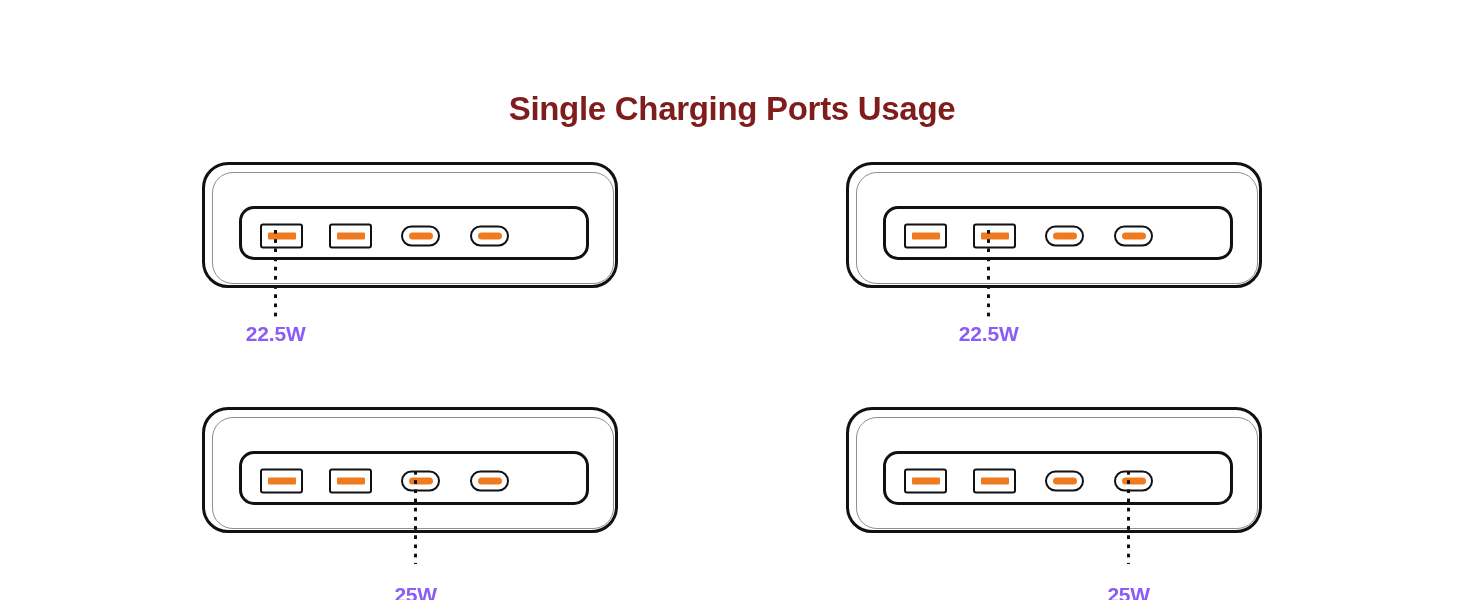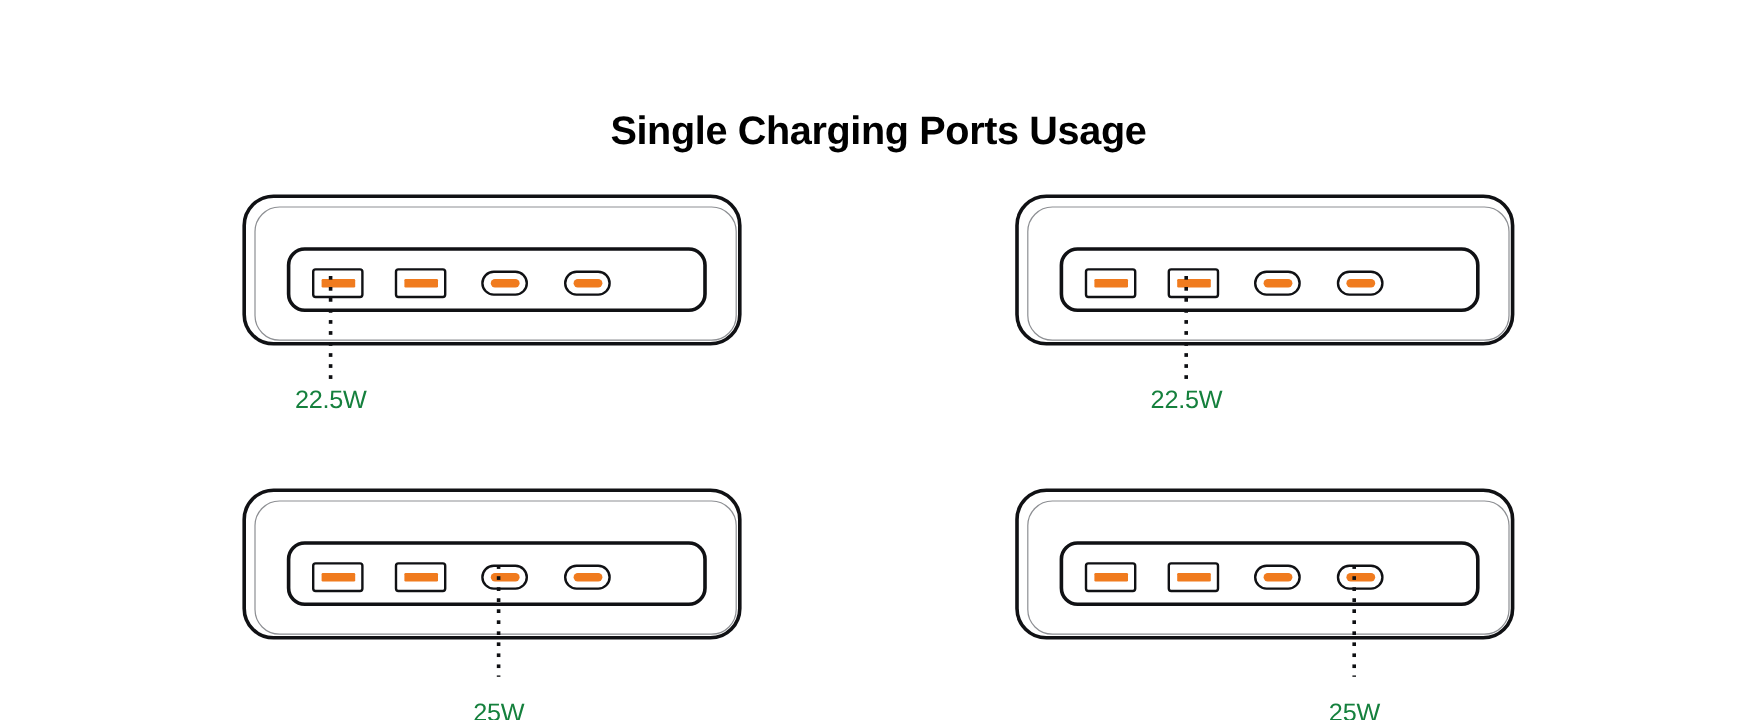--- a/index.html
+++ b/index.html
@@ -26,21 +26,21 @@
   
   .title {
     position: absolute;
     top: 90px;
     left: 0;
     width: 1464px;
     text-align: center;
     font-size: 33px;
     font-weight: 700;
     letter-spacing: -0.3px;
-    color: #000000;
+    color: #7f1d1d;
     font-family: "Liberation Sans", sans-serif;
     white-space: nowrap;
   }
 
   
   .device-unit {
     position: absolute;
     width: 420px;
     height: 130px;
   }
@@ -165,22 +165,22 @@
 
   .leader.at-slot-1 { left: 72px;  }
   .leader.at-slot-2 { left: 141px; }
   .leader.at-slot-3 { left: 212px; }
   .leader.at-slot-4 { left: 281px; }
 
   
   .watt-label {
     position: absolute;
     font-size: 21px;
-    font-weight: 400;
-    color: #15803d;
+    font-weight: 700;
+    color: #8b5cf6;
     letter-spacing: -0.2px;
     white-space: nowrap;
     transform: translateX(-50%);
     font-family: "Liberation Sans", sans-serif;
     text-align: right;
   }
   .watt-label.row-top    { top: 160px; }
   .watt-label.row-bottom { top: 176px; }
 
   .watt-label.at-slot-1 { left: 73.7px;  }

